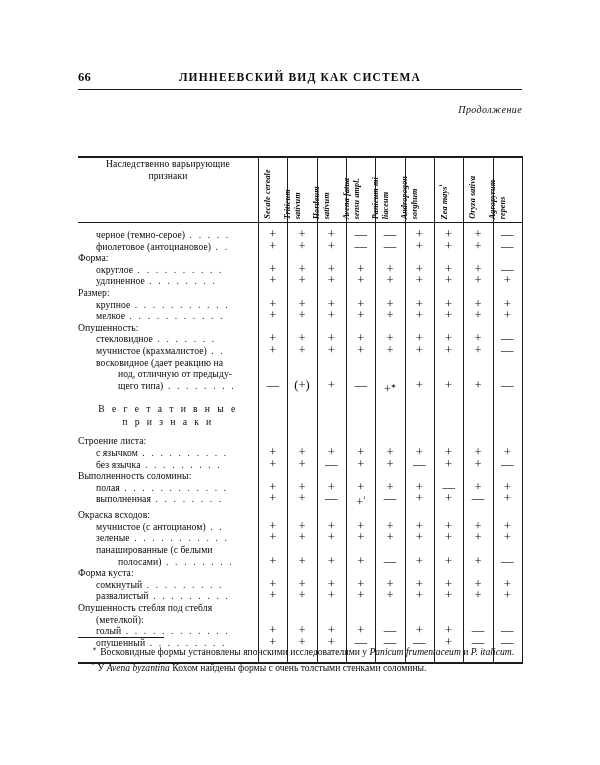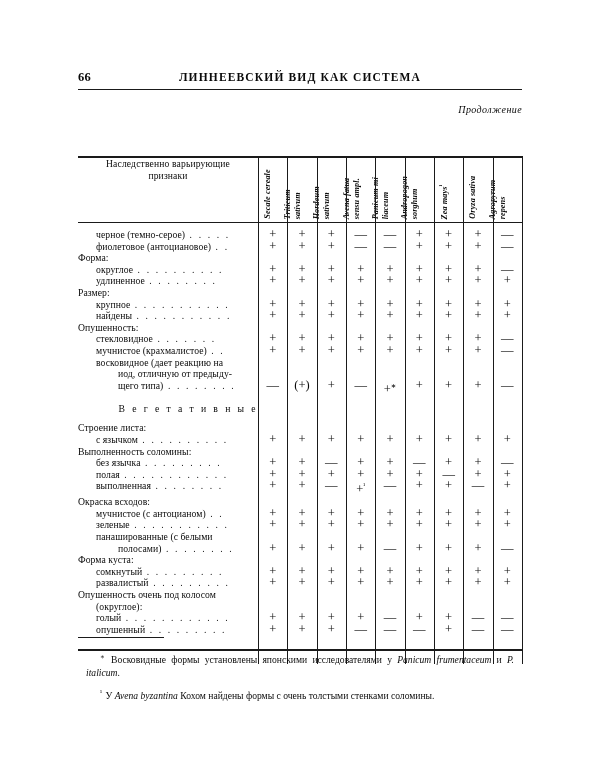--- a/index.html
+++ b/index.html
@@ -139,21 +139,21 @@
   .leaders { letter-spacing: 2.1px; }
   .mark {
     text-align: center;
     font-size: 12.5px;
     line-height: 11.6px;
     font-family: "Liberation Serif", serif;
   }
   .mark sup { font-size: 6.5px; }
   .secthead {
     font-size: 9.7px;
-    text-align: right;
+    text-align: center;
     line-height: 13px;
     letter-spacing: 2.4px;
     font-weight: normal;
     padding-left: 10px;
   }
   .spacer { height: 7px; }
 
   
   .fn-rule {
     position: absolute;
@@ -165,21 +165,21 @@
   }
   .footnotes {
     position: absolute;
     left: 78px;
     top: 643px;
     width: 444px;
     font-size: 9.6px;
     line-height: 12.6px;
   }
   .footnotes p {
-    margin: 8px;
+    margin: 0;
     text-indent: 14px;
     text-align: justify;
   }
   .footnotes i { font-style: italic; }
   .footnotes .fm {
     font-size: 7px;
     vertical-align: super;
     letter-spacing: 1px;
   }
 </style>
@@ -328,21 +328,21 @@
             <td class="mark">+</td>
             <td class="mark">+</td>
             <td class="mark">+</td>
             <td class="mark">+</td>
             <td class="mark">+</td>
             <td class="mark">+</td>
             <td class="mark">+</td>
             <td class="mark">+</td>
           </tr>
           <tr>
-            <td class="rowlbl"><span class="ind1">найдены</span><span class="leaders"> . . . . . . . . . . .</span></td>
+            <td class="rowlbl"><span class="ind1">мелкое</span><span class="leaders"> . . . . . . . . . . .</span></td>
             <td class="mark">+</td>
             <td class="mark">+</td>
             <td class="mark">+</td>
             <td class="mark">+</td>
             <td class="mark">+</td>
             <td class="mark">+</td>
             <td class="mark">+</td>
             <td class="mark">+</td>
             <td class="mark">+</td>
           </tr>
@@ -427,20 +427,32 @@
             <td></td>
             <td></td>
             <td></td>
             <td></td>
             <td></td>
             <td></td>
             <td></td>
             <td></td>
           </tr>
           <tr>
+            <td class="secthead">п р и з н а к и</td>
+            <td></td>
+            <td></td>
+            <td></td>
+            <td></td>
+            <td></td>
+            <td></td>
+            <td></td>
+            <td></td>
+            <td></td>
+          </tr>
+          <tr>
             <td colspan="10" class="spacer"></td>
           </tr>
           <tr>
             <td class="rowlbl"><span class="">Строение листа:</span></td>
             <td class="mark"></td>
             <td class="mark"></td>
             <td class="mark"></td>
             <td class="mark"></td>
             <td class="mark"></td>
             <td class="mark"></td>
@@ -454,44 +466,44 @@
             <td class="mark">+</td>
             <td class="mark">+</td>
             <td class="mark">+</td>
             <td class="mark">+</td>
             <td class="mark">+</td>
             <td class="mark">+</td>
             <td class="mark">+</td>
             <td class="mark">+</td>
           </tr>
           <tr>
+            <td class="rowlbl"><span class="ind1">без язычка</span><span class="leaders"> . . . . . . . . .</span></td>
+            <td class="mark">+</td>
+            <td class="mark">+</td>
+            <td class="mark">—</td>
+            <td class="mark">+</td>
+            <td class="mark">+</td>
+            <td class="mark">—</td>
+            <td class="mark">+</td>
+            <td class="mark">+</td>
+            <td class="mark">—</td>
+          </tr>
+          <tr>
             <td class="rowlbl"><span class="">Выполненность соломины:</span></td>
             <td class="mark"></td>
             <td class="mark"></td>
             <td class="mark"></td>
             <td class="mark"></td>
             <td class="mark"></td>
             <td class="mark"></td>
             <td class="mark"></td>
             <td class="mark"></td>
             <td class="mark"></td>
           </tr>
           <tr>
-            <td class="rowlbl"><span class="ind1">без язычка</span><span class="leaders"> . . . . . . . . .</span></td>
-            <td class="mark">+</td>
-            <td class="mark">+</td>
-            <td class="mark">—</td>
-            <td class="mark">+</td>
-            <td class="mark">+</td>
-            <td class="mark">—</td>
-            <td class="mark">+</td>
-            <td class="mark">+</td>
-            <td class="mark">—</td>
-          </tr>
-          <tr>
             <td class="rowlbl"><span class="ind1">полая</span><span class="leaders"> . . . . . . . . . . . .</span></td>
             <td class="mark">+</td>
             <td class="mark">+</td>
             <td class="mark">+</td>
             <td class="mark">+</td>
             <td class="mark">+</td>
             <td class="mark">+</td>
             <td class="mark">—</td>
             <td class="mark">+</td>
             <td class="mark">+</td>
@@ -598,33 +610,33 @@
             <td class="mark">+</td>
             <td class="mark">+</td>
             <td class="mark">+</td>
             <td class="mark">+</td>
             <td class="mark">+</td>
             <td class="mark">+</td>
             <td class="mark">+</td>
             <td class="mark">+</td>
           </tr>
           <tr>
-            <td class="rowlbl"><span class="">Опушенность очень под колосом</span></td>
-            <td class="mark"></td>
-            <td class="mark"></td>
-            <td class="mark"></td>
-            <td class="mark"></td>
-            <td class="mark"></td>
-            <td class="mark"></td>
-            <td class="mark"></td>
-            <td class="mark"></td>
-            <td class="mark"></td>
-          </tr>
-          <tr>
-            <td class="rowlbl"><span class="ind1">(округлое):</span></td>
+            <td class="rowlbl"><span class="">Опушенность стебля под стебля</span></td>
+            <td class="mark"></td>
+            <td class="mark"></td>
+            <td class="mark"></td>
+            <td class="mark"></td>
+            <td class="mark"></td>
+            <td class="mark"></td>
+            <td class="mark"></td>
+            <td class="mark"></td>
+            <td class="mark"></td>
+          </tr>
+          <tr>
+            <td class="rowlbl"><span class="ind1">(метелкой):</span></td>
             <td class="mark"></td>
             <td class="mark"></td>
             <td class="mark"></td>
             <td class="mark"></td>
             <td class="mark"></td>
             <td class="mark"></td>
             <td class="mark"></td>
             <td class="mark"></td>
             <td class="mark"></td>
           </tr>

